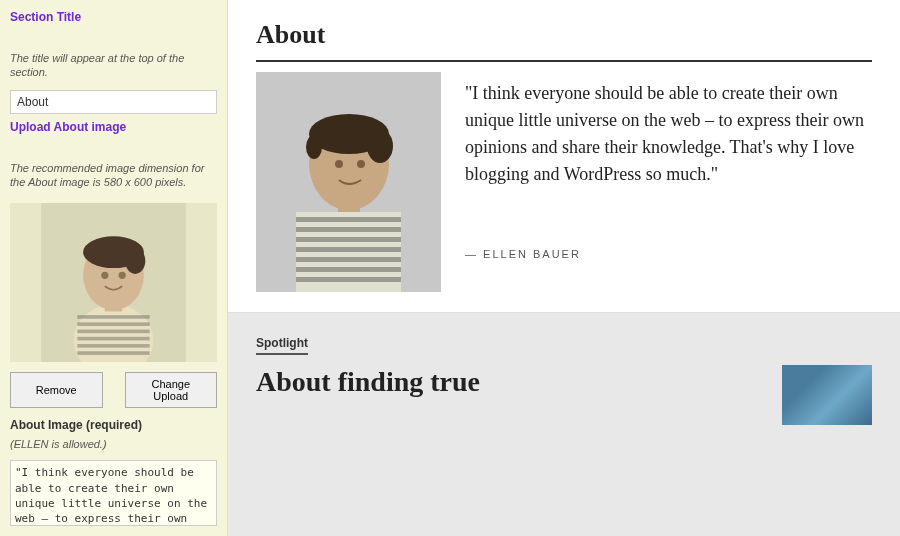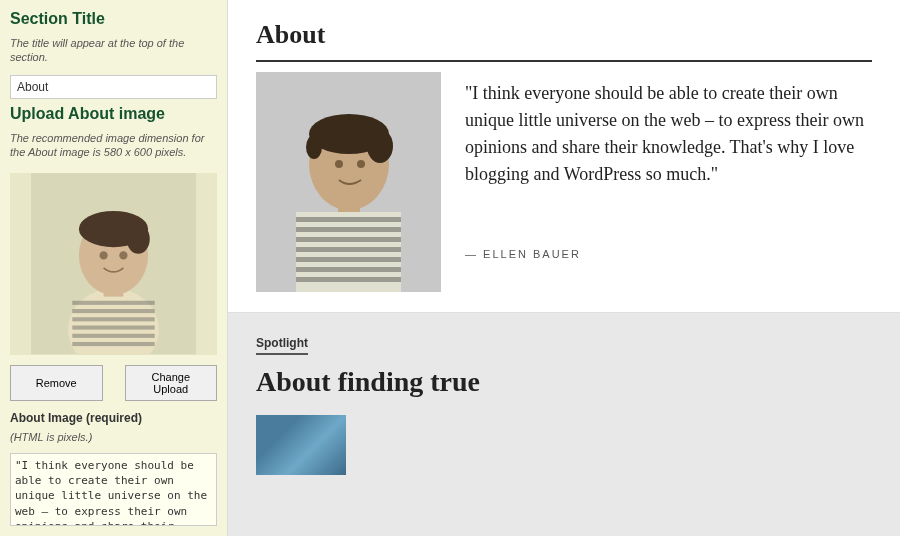--- a/index.html
+++ b/index.html
@@ -21,31 +21,32 @@
       padding: 10px;
       display: flex;
       flex-direction: column;
       gap: 6px;
       overflow-y: auto;
       font-size: 12px;
     }
 
     .field-label {
       font-weight: bold;
-      font-size: 16px;
-      color: #14532d;
+      font-size: 12px;
+      color: #6d28d9;
       margin-bottom: 2px;
     }
 
     .field-hint {
       font-size: 11px;
       color: #555;
       font-style: italic;
       margin-bottom: 4px;
       line-height: 1.3;
+      margin-top: 19px;
     }
 
     .text-input {
       width: 100%;
       padding: 4px 6px;
       border: 1px solid #ccc;
       background: #fff;
       font-size: 12px;
       color: #333;
     }
@@ -196,21 +197,20 @@
       display: inline-block;
       padding-bottom: 3px;
       margin-bottom: 10px;
       font-family: Arial, sans-serif;
     }
 
     .spotlight-row {
       display: flex;
       gap: 16px;
       align-items: flex-start;
-      flex-direction: column;
     }
 
     .spotlight-text {
       font-family: Georgia, serif;
       font-size: 28px;
       font-weight: bold;
       color: #222;
       line-height: 1.2;
       flex: 1;
     }
@@ -266,21 +266,21 @@
       <path d="M88 115 Q100 125 112 115" stroke="#8b7355" stroke-width="2" fill="none"></path>
     </svg>
   </div>
 
   <div class="btn-row">
     <button class="btn">Remove</button>
     <button class="btn">Change Upload</button>
   </div>
 
   <div class="about-text-label">About Image (required)</div>
-  <div class="about-text-hint">(HTML is pixels.)</div>
+  <div class="about-text-hint">(ELLEN is allowed.)</div>
   <textarea class="textarea-field" style="">"I think everyone should be able to create their own unique little universe on the web – to express their own opinions and share their knowledge. That's why I love blogging and</textarea>
 
 </div>
 
 <div class="right-panel">
 
   <div class="about-section">
     <div class="about-section-title">About</div>
     <div class="about-content">
 

